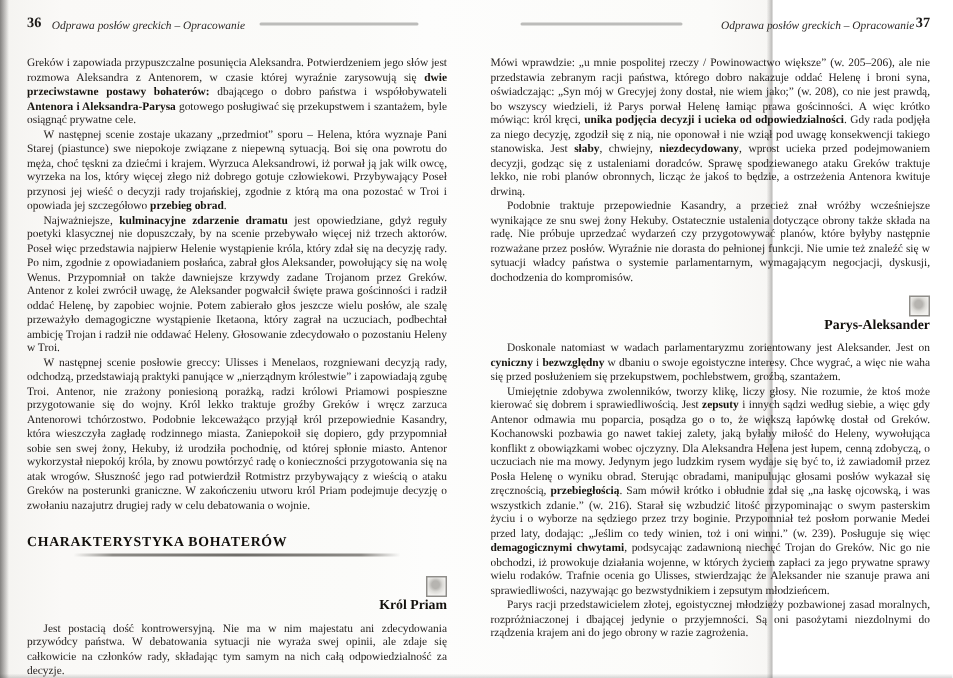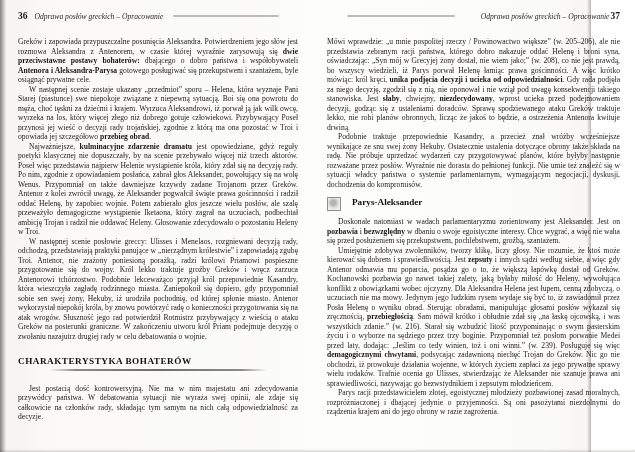--- a/index.html
+++ b/index.html
@@ -2,21 +2,21 @@
 <html lang="pl"><head>
 <meta charset="utf-8">
 <style>
   html,body{margin:0;padding:0;}
   body{
     width:635px;height:452px;overflow:hidden;
     font-family:"Liberation Serif","DejaVu Serif",serif;
     background:#ffffff;
   }
   .spread{
-    position:relative;width:591px;height:452px;
+    position:relative;width:515px;height:452px;
     background:linear-gradient(90deg,#f4f3f0 0%,#faf9f7 8%,#fbfbf9 46%,#fdfdfc 55%,#fbfbf9 92%,#f7f6f4 100%);
     color:#242120;
   }
   .scan-edge-left{
     position:absolute;left:0;top:0;width:6px;height:452px;
     background:linear-gradient(90deg,rgba(40,38,36,.55),rgba(40,38,36,0));
   }
   .scan-edge-right{
     position:absolute;right:0;top:0;width:4px;height:452px;
     background:linear-gradient(270deg,rgba(40,38,36,.30),rgba(40,38,36,0));
@@ -53,21 +53,21 @@
     font-weight:bold;font-size:9.2px;letter-spacing:.5px;color:#14110d;
     white-space:nowrap;
   }
   .secrule{
     height:1.6px;width:78%;margin:3px auto 0;
     background:linear-gradient(90deg,rgba(140,138,134,0) 0%,#8d8b87 12%,#6f6d69 50%,#8d8b87 88%,rgba(140,138,134,0) 100%);
   }
 
   .subsection{margin-top:13px;}
   .page-right .subsection{margin-top:8px;}
-  .subhead{display:flex;align-items:flex-start;}
+  .subhead{display:flex;align-items:flex-end;flex-direction:column;}
   .ornament{
     width:12px;height:12px;flex:0 0 12px;
     border:1px solid #8f8d89;
     background:radial-gradient(circle at 45% 40%,#b6b4b0 0%,#b6b4b0 26%,#dcdbd7 48%,#efeeeb 72%,#f4f3f0 100%);
     box-shadow:inset 0 0 1px #ffffff;
   }
   .subtitle{font-weight:bold;font-size:9.2px;color:#14110d;margin-left:11px;white-space:nowrap;}
   .subsection .bodytext{margin-top:6px;}
 </style>
 </head>
@@ -91,20 +91,24 @@
         <p class="para indent"><span>Najważniejsze, </span><span class="b">kulminacyjne zdarzenie dramatu</span><span> jest opowiedziane, gdyż reguły poetyki klasycznej nie dopuszczały, by na scenie przebywało więcej niż trzech aktorów. Poseł więc przedstawia najpierw Helenie wystąpienie króla, który zdał się na decyzję rady. Po nim, zgodnie z opowiadaniem posłańca, zabrał głos Aleksander, powołujący się na wolę Wenus. Przypomniał on także dawniejsze krzywdy zadane Trojanom przez Greków. Antenor z kolei zwrócił uwagę, że Aleksander pogwałcił święte prawa gościnności i radził oddać Helenę, by zapobiec wojnie. Potem zabierało głos jeszcze wielu posłów, ale szalę przeważyło demagogiczne wystąpienie Iketaona, który zagrał na uczuciach, podbechtał ambicję Trojan i radził nie oddawać Heleny. Głosowanie zdecydowało o pozostaniu Heleny w Troi.</span></p>
         <p class="para indent"><span>W następnej scenie posłowie greccy: Ulisses i Menelaos, rozgniewani decyzją rady, odchodzą, przedstawiają praktyki panujące w „</span><span class="i">nierządnym królestwie</span><span>” i zapowiadają zgubę Troi. Antenor, nie zrażony poniesioną porażką, radzi królowi Priamowi pospieszne przygotowanie się do wojny. Król lekko traktuje groźby Greków i wręcz zarzuca Antenorowi tchórzostwo. Podobnie lekceważąco przyjął król przepowiednie Kasandry, która wieszczyła zagładę rodzinnego miasta. Zaniepokoił się dopiero, gdy przypomniał sobie sen swej żony, Hekuby, iż urodziła pochodnię, od której spłonie miasto. Antenor wykorzystał niepokój króla, by znowu powtórzyć radę o konieczności przygotowania się na atak wrogów. Słuszność jego rad potwierdził Rotmistrz przybywający z wieścią o ataku Greków na posterunki graniczne. W zakończeniu utworu król Priam podejmuje decyzję o zwołaniu nazajutrz drugiej rady w celu debatowania o wojnie.</span></p>
       </div>
 
     <div class="secheading-wrap">
       <div class="secheading">CHARAKTERYSTYKA BOHATERÓW</div>
       <div class="secrule"></div>
     </div>
 
     <div class="subsection">
+      <div class="subhead">
+        <span class="ornament"></span>
+        <span class="subtitle">Król Priam</span>
+      </div>
       <div class="bodytext">
           <p class="para indent"><span>Jest postacią dość kontrowersyjną. Nie ma w nim majestatu ani zdecydowania przywódcy państwa. W debatowania sytuacji nie wyraża swej opinii, ale zdaje się całkowicie na członków rady, składając tym samym na nich całą odpowiedzialność za decyzje.</span></p>
         </div>
     </div>
   </div>
 
   <div class="page page-right">
     <div class="pagehead">
       <span class="headrule"></span>
       <span class="runhead">Odprawa posłów greckich – Opracowanie</span>
@@ -115,19 +119,19 @@
         <p class="para"><span>Mówi wprawdzie: „</span><span class="i">u mnie pospolitej rzeczy / Powinowactwo większe</span><span>” (w. 205–206), ale nie przedstawia zebranym racji państwa, którego dobro nakazuje oddać Helenę i broni syna, oświadczając: „</span><span class="i">Syn mój w Grecyjej żony dostał, nie wiem jako;</span><span>” (w. 208), co nie jest prawdą, bo wszyscy wiedzieli, iż Parys porwał Helenę łamiąc prawa gościnności. A więc krótko mówiąc: król kręci, </span><span class="b">unika podjęcia decyzji i ucieka od odpowiedzialności</span><span>. Gdy rada podjęła za niego decyzję, zgodził się z nią, nie oponował i nie wziął pod uwagę konsekwencji takiego stanowiska. Jest </span><span class="b">słaby</span><span>, chwiejny, </span><span class="b">niezdecydowany</span><span>, wprost ucieka przed podejmowaniem decyzji, godząc się z ustaleniami doradców. Sprawę spodziewanego ataku Greków traktuje lekko, nie robi planów obronnych, licząc że jakoś to będzie, a ostrzeżenia Antenora kwituje drwiną.</span></p>
         <p class="para indent"><span>Podobnie traktuje przepowiednie Kasandry, a przecież znał wróżby wcześniejsze wynikające ze snu swej żony Hekuby. Ostatecznie ustalenia dotyczące obrony także składa na radę. Nie próbuje uprzedzać wydarzeń czy przygotowywać planów, które byłyby następnie rozważane przez posłów. Wyraźnie nie dorasta do pełnionej funkcji. Nie umie też znaleźć się w sytuacji władcy państwa o systemie parlamentarnym, wymagającym negocjacji, dyskusji, dochodzenia do kompromisów.</span></p>
       </div>
 
     <div class="subsection">
       <div class="subhead">
         <span class="ornament"></span>
         <span class="subtitle">Parys-Aleksander</span>
       </div>
       <div class="bodytext">
-          <p class="para indent"><span>Doskonale natomiast w wadach parlamentaryzmu zorientowany jest Aleksander. Jest on </span><span class="b">pozbawia</span><span> i </span><span class="b">bezwzględny</span><span> w dbaniu o swoje egoistyczne interesy. Chce wygrać, a więc nie waha się przed posłużeniem się przekupstwem, pochlebstwem, groźbą, szantażem.</span></p>
+          <p class="para indent"><span>Doskonale natomiast w wadach parlamentaryzmu zorientowany jest Aleksander. Jest on </span><span class="b">cyniczny</span><span> i </span><span class="b">bezwzględny</span><span> w dbaniu o swoje egoistyczne interesy. Chce wygrać, a więc nie waha się przed posłużeniem się przekupstwem, pochlebstwem, groźbą, szantażem.</span></p>
           <p class="para indent"><span>Umiejętnie zdobywa zwolenników, tworzy klikę, liczy głosy. Nie rozumie, że ktoś może kierować się dobrem i sprawiedliwością. Jest </span><span class="b">zepsuty</span><span> i innych sądzi według siebie, a więc gdy Antenor odmawia mu poparcia, posądza go o to, że większą łapówkę dostał od Greków. Kochanowski pozbawia go nawet takiej zalety, jaką byłaby miłość do Heleny, wywołująca konflikt z obowiązkami wobec ojczyzny. Dla Aleksandra Helena jest łupem, cenną zdobyczą, o uczuciach nie ma mowy. Jedynym jego ludzkim rysem wydaje się być to, iż zawiadomił przez Posła Helenę o wyniku obrad. Sterując obradami, manipulując głosami posłów wykazał się zręcznością, </span><span class="b">przebiegłością</span><span>. Sam mówił krótko i obłudnie zdał się „</span><span class="i">na łaskę ojcowską, i was wszystkich zdanie.</span><span>” (w. 216). Starał się wzbudzić litość przypominając o swym pasterskim życiu i o wyborze na sędziego przez trzy boginie. Przypomniał też posłom porwanie Medei przed laty, dodając: „</span><span class="i">Jeślim co tedy winien, toż i oni winni.</span><span>” (w. 239). Posługuje się więc </span><span class="b">demagogicznymi chwytami</span><span>, podsycając zadawnioną niechęć Trojan do Greków. Nic go nie obchodzi, iż prowokuje działania wojenne, w których życiem zapłaci za jego prywatne sprawy wielu rodaków. Trafnie ocenia go Ulisses, stwierdzając że Aleksander </span><span class="i">nie szanuje prawa ani sprawiedliwości</span><span>, nazywając go bezwstydnikiem i zepsutym młodzieńcem.</span></p>
           <p class="para indent"><span>Parys racji przedstawicielem złotej, egoistycznej młodzieży pozbawionej zasad moralnych, rozpróżniaczonej i dbającej jedynie o przyjemności. Są oni pasożytami niezdolnymi do rządzenia krajem ani do jego obrony w razie zagrożenia.</span></p>
         </div>
     </div>
   </div>
 </div>
 
 </body></html>

